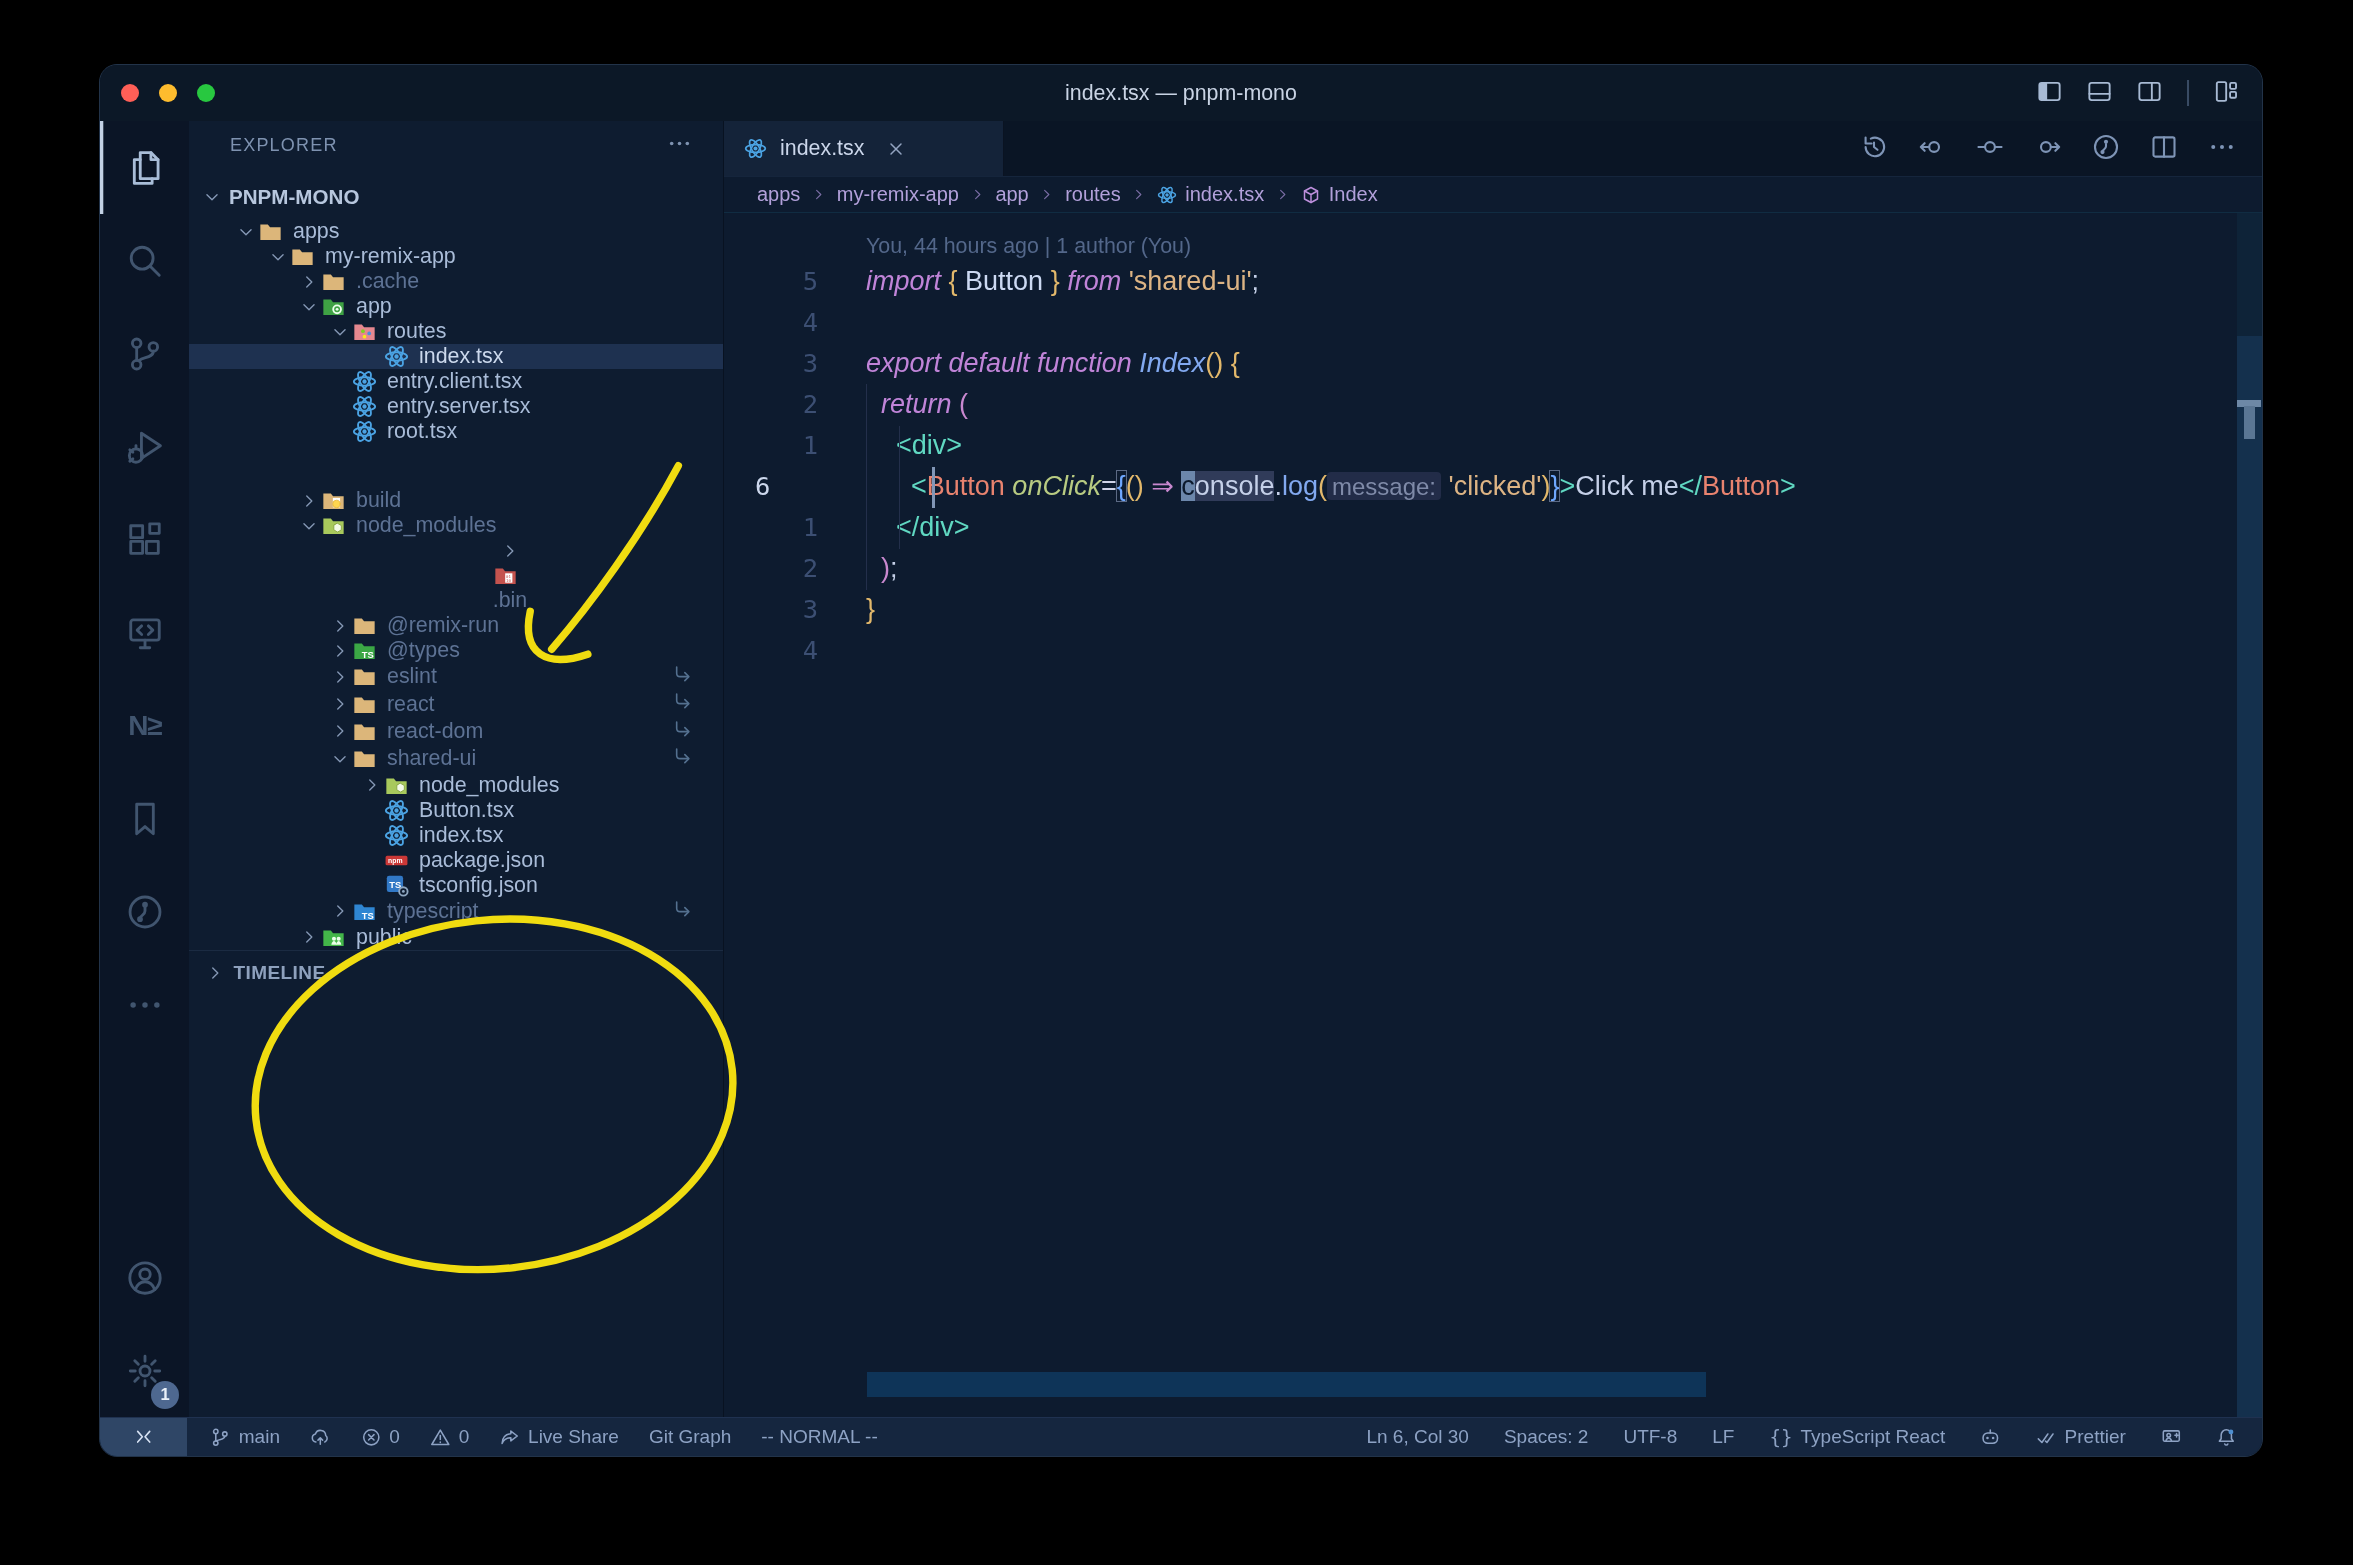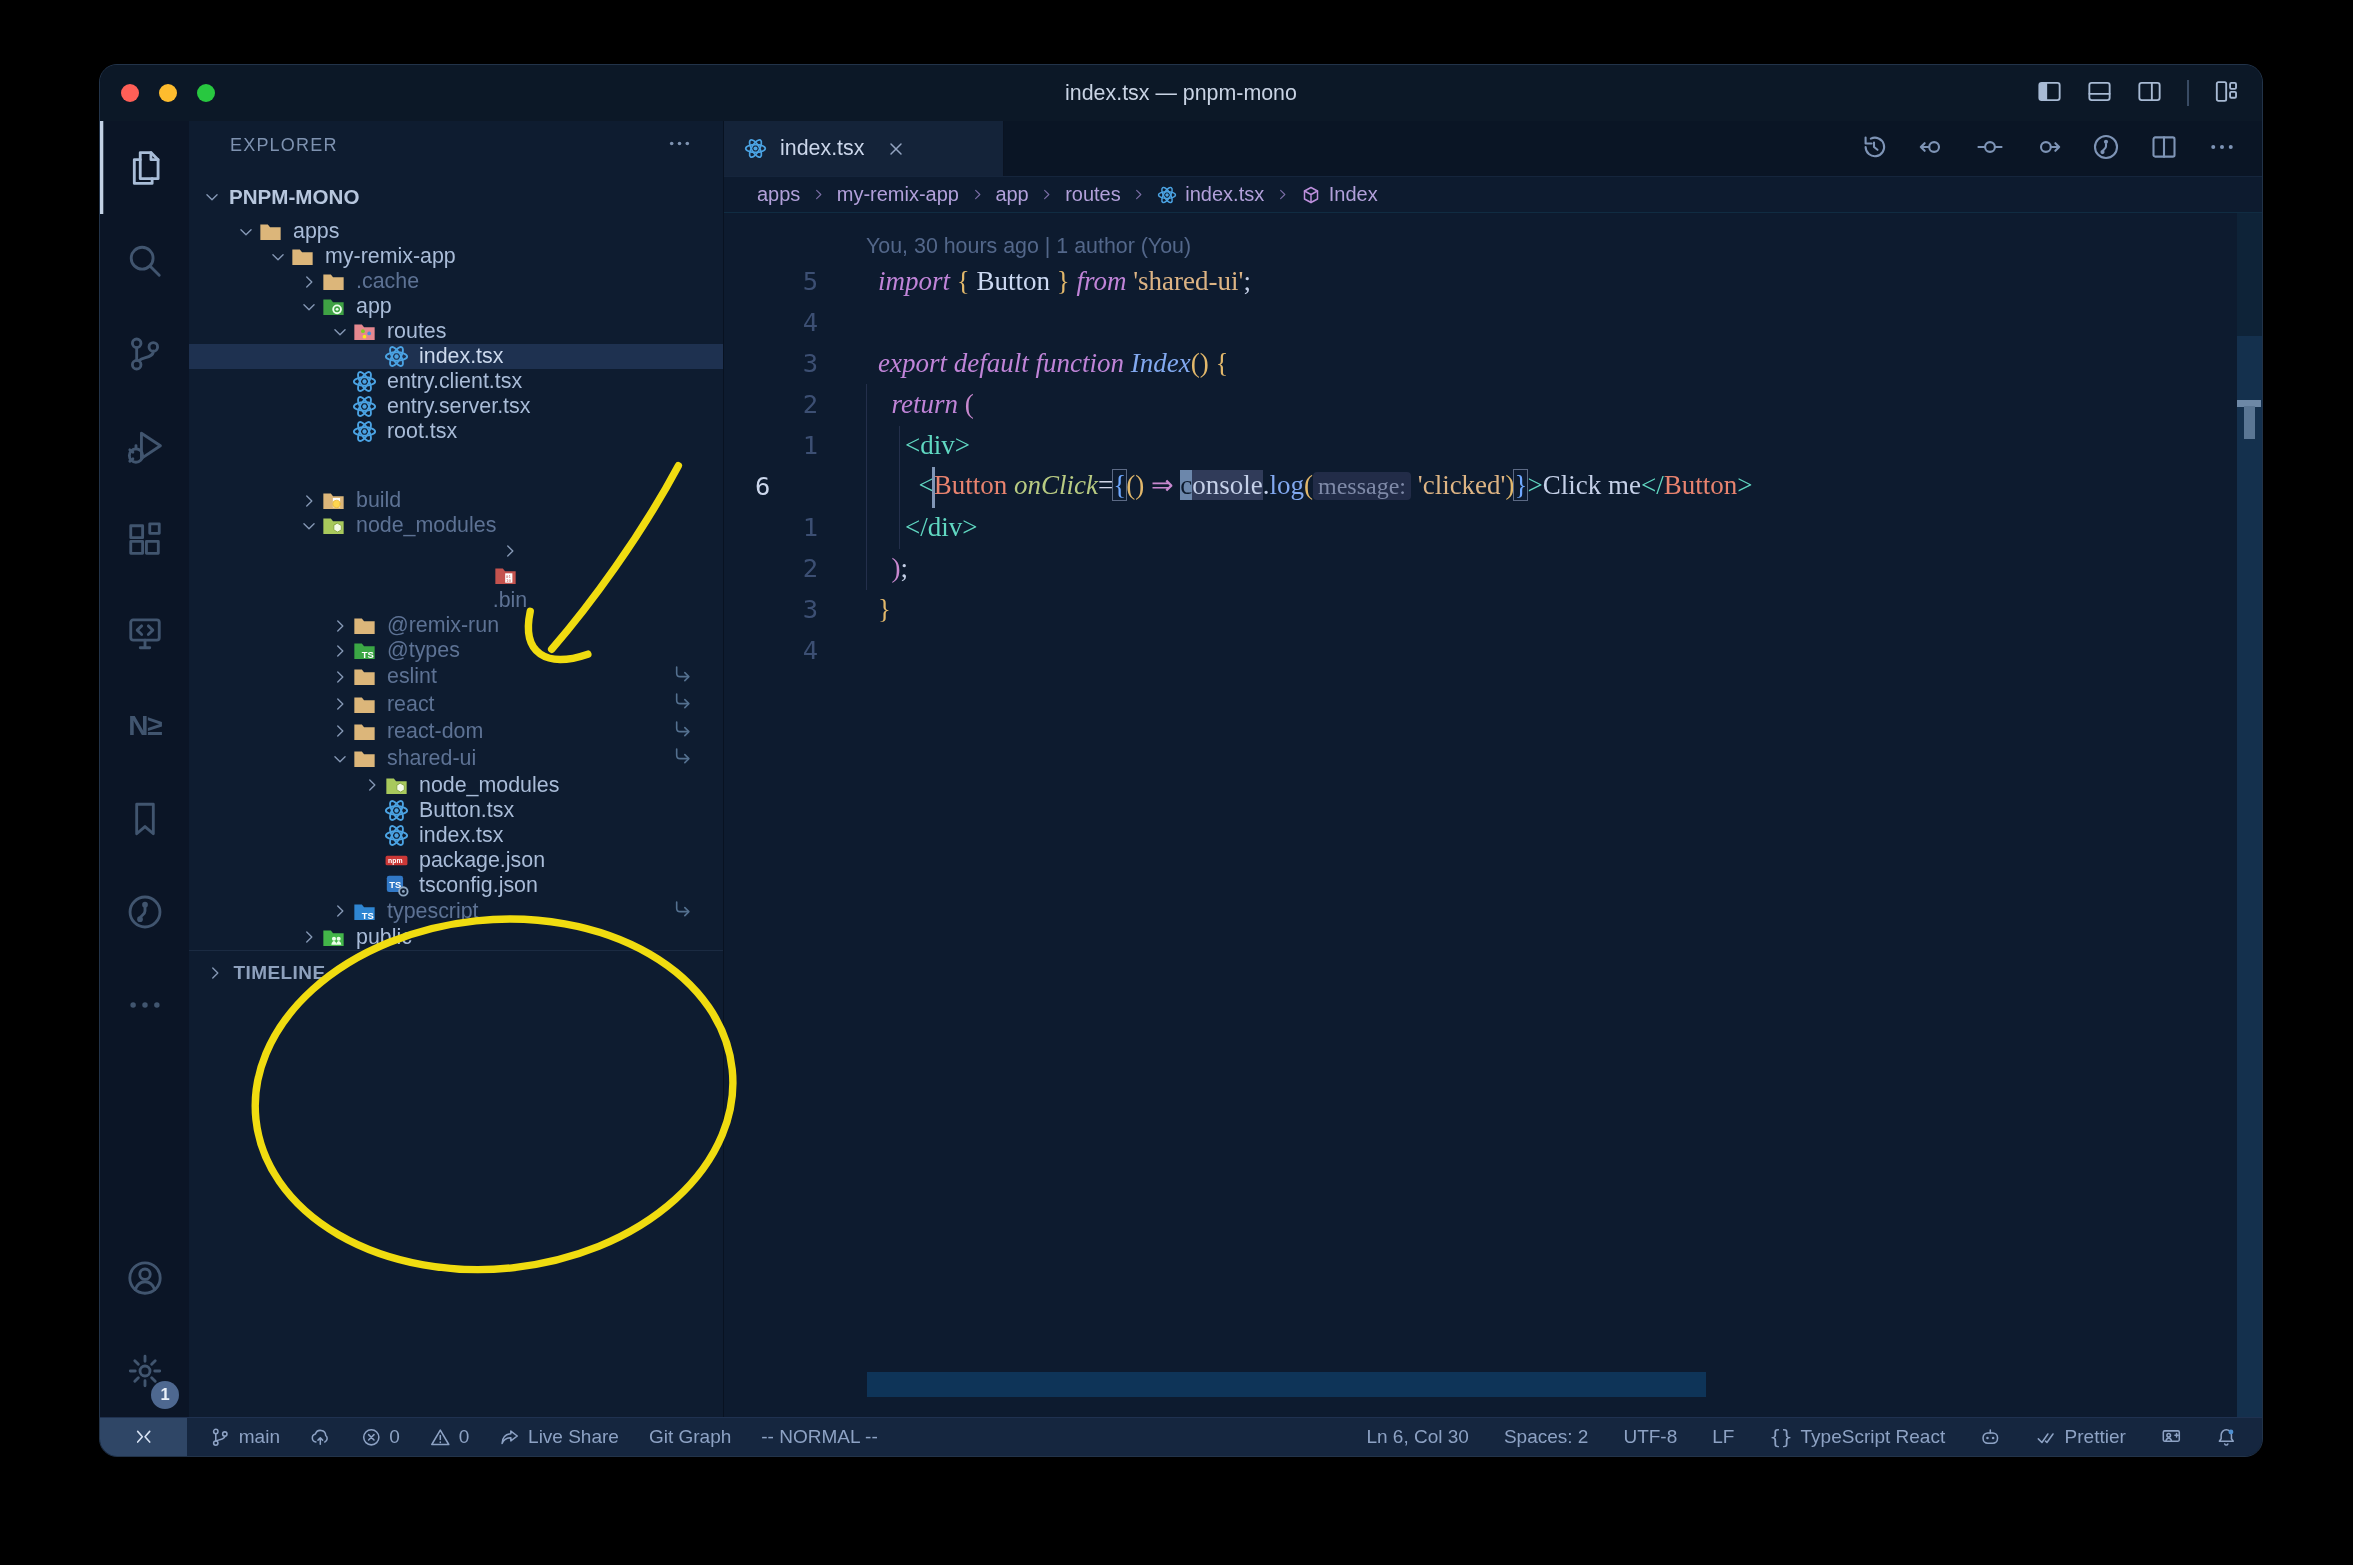--- a/index.html
+++ b/index.html
@@ -67,21 +67,21 @@
   .codearea{flex:1;position:relative;font-family:"DejaVu Sans Mono",monospace;font-size:27px;overflow:hidden;}
   .blame{height:46px;display:flex;align-items:flex-end;padding-left:142px;padding-bottom:1.6px;
          color:#53678a;font-size:21.4px;font-family:"Liberation Sans",sans-serif;}
   .lines{position:relative;}
   .guide{position:absolute;width:0.8px;background:#232f4b;}
   .guide.hl{width:2.5px;background:#8196b6;}
   .cl{height:41px;display:flex;align-items:center;}
   .gut{flex:0 0 142px;position:relative;height:100%;}
   .gut .n{position:absolute;right:48px;top:0;line-height:41px;color:#3c4f73;font-size:25.5px;}
   .gut .n.cur{left:31px;right:auto;color:#ccd7ec;}
-  pre.code{margin:12px;white-space:pre;line-height:41px;font-family:Liberation Serif, serif;font-size:inherit;}
+  pre.code{margin:0;white-space:pre;line-height:41px;font-family:Liberation Sans, sans-serif;font-size:inherit;}
   
   .t-kw{color:#c084d8;font-style:italic;}
   .t-comp{color:#ccd9f2;}
   .t-brace{color:#e2b86b;}
   .t-pp{color:#c888cf;}
   .t-str{color:#ddb484;}
   .t-tag{color:#60d8c2;}
   .t-ctag{color:#e8836f;}
   .t-attr{color:#b8cb82;font-style:italic;}
   .t-op{color:#d0d4e8;}
@@ -682,21 +682,21 @@
               <span style="display: flex;">
                 <svg viewBox="0 0 16 16" fill="none" stroke="currentColor" stroke-width="1.2" stroke-linecap="round" stroke-linejoin="round">
                   <path d="M2.8 4.8L8 2l5.2 2.8v6.4L8 14l-5.2-2.8z" stroke="#bd8fdc"></path>
                   <path d="M2.8 4.8L8 7.6l5.2-2.8M8 7.6V14" stroke="#bd8fdc"></path>
                 </svg>
               </span>
               <span>Index</span>
             </span>
           </div>
         <div class="codearea">
-          <div class="blame">You, 30 hours ago | 1 author (You)</div>
+          <div class="blame">You, 44 hours ago | 1 author (You)</div>
           <div class="lines" id="lines">
               <div class="cl">
                 <div class="gut">
                   <span class="n">5</span>
                 </div>
                 <pre class="code"><span class="t-kw">import </span><span class="t-brace">{</span><span class="t-comp"> Button </span><span class="t-brace">}</span><span class="t-kw"> from </span><span class="t-str">'shared-ui'</span><span class="t-pl">;</span></pre>
               </div>
               <div class="cl">
                 <div class="gut">
                   <span class="n">4</span>

